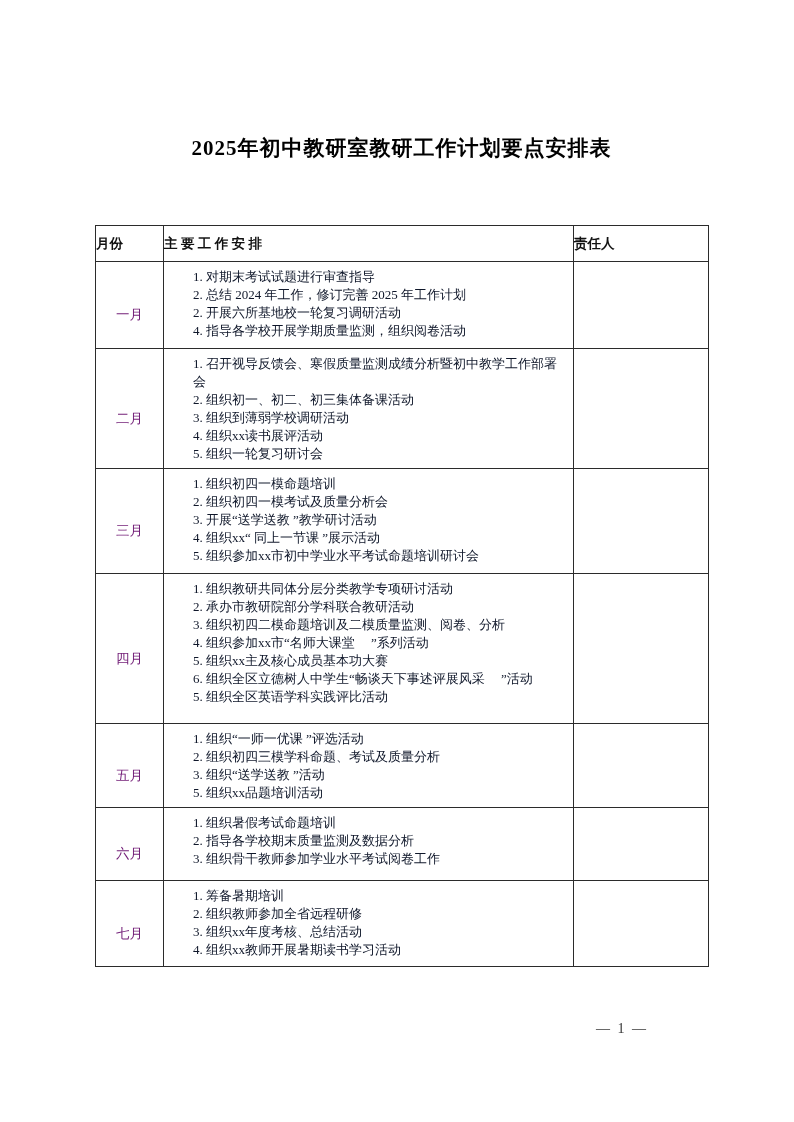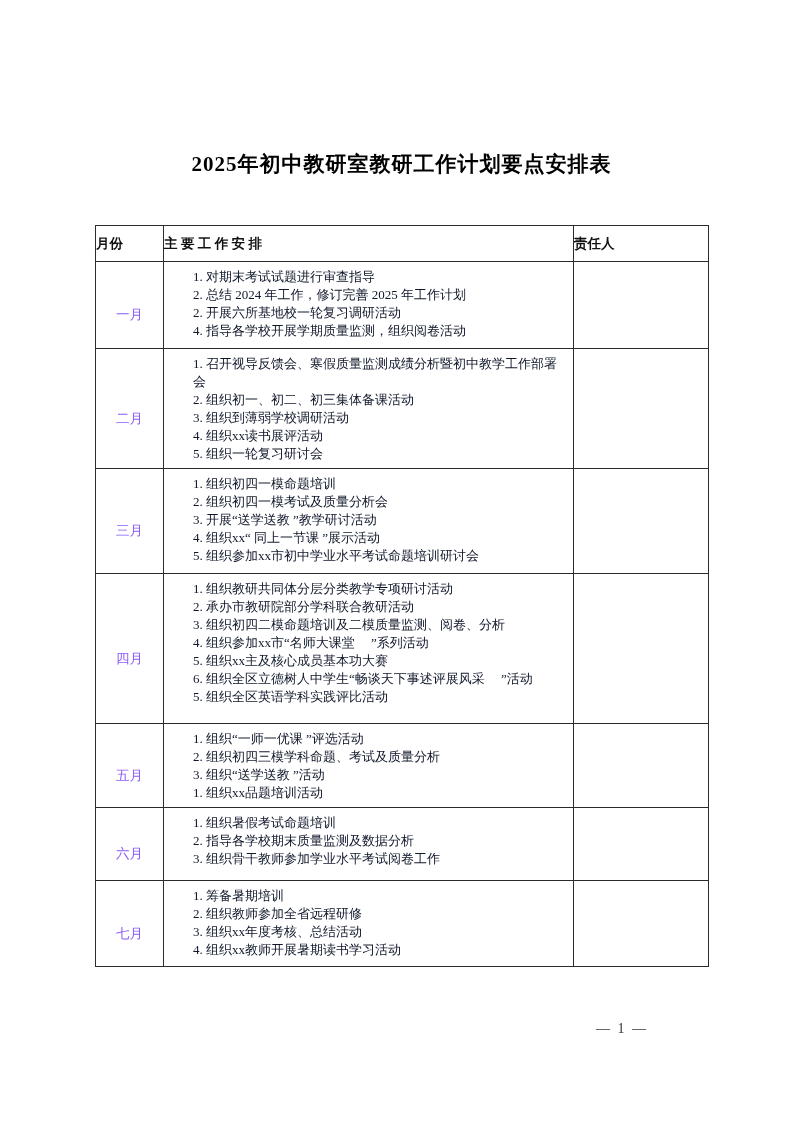--- a/index.html
+++ b/index.html
@@ -10,21 +10,21 @@
   }
   .page {
     position: relative;
     width: 794px;
     height: 1122px;
     background: #ffffff;
     overflow: hidden;
   }
   .doc-title {
     position: absolute;
-    top: 150px;
+    top: 134px;
     left: 95px;
     width: 613px;
     text-align: center;
     font-size: 21px;
     font-weight: 700;
     letter-spacing: 1px;
     color: #000000;
     white-space: nowrap;
   }
   table.work-plan {
@@ -48,21 +48,21 @@
     font-weight: 700;
     text-align: left;
     vertical-align: middle;
     color: #111111;
   }
   td.month-cell {
     text-align: center;
     vertical-align: middle;
     font-size: 13.5px;
     padding-top: 20px;
-    color: #8b5cf6;
+    color: #701a75;
   }
   td.items-cell {
     vertical-align: top;
     padding: 6px 10px 5px 29px;
     font-size: 13px;
     line-height: 18px;
     color: #0f172a;
   }
   td.items-cell .work-item { margin: 0; }
   td.responsible-cell { vertical-align: middle; }
@@ -152,21 +152,21 @@
             <div class="work-item">5. 组织全区英语学科实践评比活动</div>
           </td>
     <td class="responsible-cell"></td>
   </tr>
         <tr>
     <td class="month-cell">五月</td>
     <td class="items-cell">
             <div class="work-item">1. 组织“一师一优课 ”评选活动</div>
             <div class="work-item">2. 组织初四三模学科命题、考试及质量分析</div>
             <div class="work-item">3. 组织“送学送教 ”活动</div>
-            <div class="work-item">1. 组织xx品题培训活动</div>
+            <div class="work-item">5. 组织xx品题培训活动</div>
           </td>
     <td class="responsible-cell"></td>
   </tr>
         <tr>
     <td class="month-cell">六月</td>
     <td class="items-cell">
             <div class="work-item">1. 组织暑假考试命题培训</div>
             <div class="work-item">2. 指导各学校期末质量监测及数据分析</div>
             <div class="work-item">3. 组织骨干教师参加学业水平考试阅卷工作</div>
           </td>

